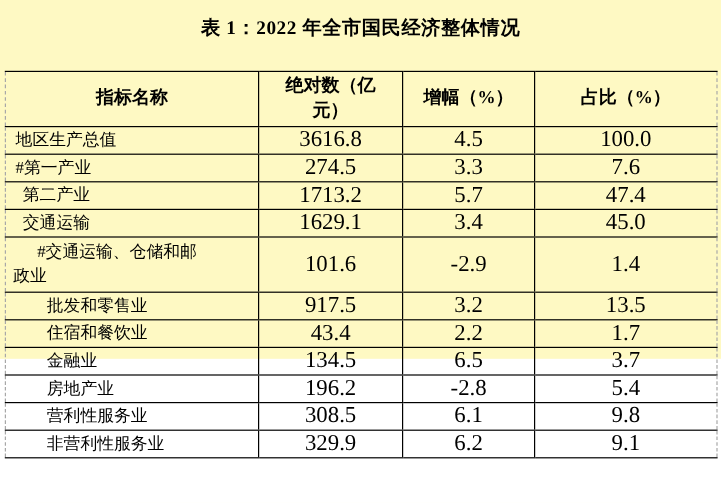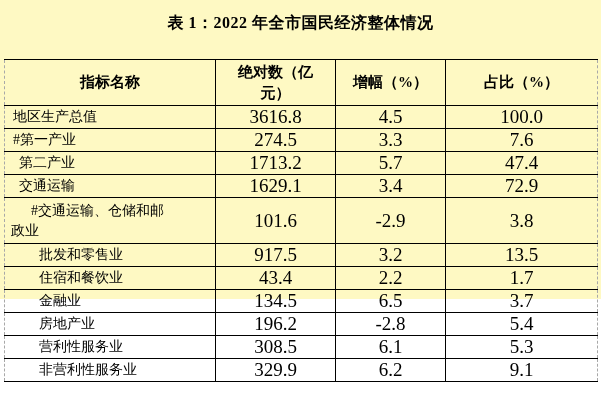--- a/index.html
+++ b/index.html
@@ -77,29 +77,29 @@
       <tr class="r">
         <td class="name ind1">第二产业</td>
         <td class="num">1713.2</td>
         <td class="num">5.7</td>
         <td class="num">47.4</td>
       </tr>
       <tr class="r">
         <td class="name ind1">交通运输</td>
         <td class="num">1629.1</td>
         <td class="num">3.4</td>
-        <td class="num">72.9</td>
+        <td class="num">45.0</td>
       </tr>
       <tr class="r-tall">
         <td class="name ind2">
             <div class="wrapbox">#交通运输、仓储和邮政业</div>
           </td>
         <td class="num">101.6</td>
         <td class="num">-2.9</td>
-        <td class="num">3.8</td>
+        <td class="num">1.4</td>
       </tr>
       <tr class="r">
         <td class="name ind3">批发和零售业</td>
         <td class="num">917.5</td>
         <td class="num">3.2</td>
         <td class="num">13.5</td>
       </tr>
       <tr class="r">
         <td class="name ind3">住宿和餐饮业</td>
         <td class="num">43.4</td>
@@ -115,21 +115,21 @@
       <tr class="r">
         <td class="name ind3">房地产业</td>
         <td class="num">196.2</td>
         <td class="num">-2.8</td>
         <td class="num">5.4</td>
       </tr>
       <tr class="r">
         <td class="name ind3">营利性服务业</td>
         <td class="num">308.5</td>
         <td class="num">6.1</td>
-        <td class="num">5.3</td>
+        <td class="num">9.8</td>
       </tr>
       <tr class="r">
         <td class="name ind3">非营利性服务业</td>
         <td class="num">329.9</td>
         <td class="num">6.2</td>
         <td class="num">9.1</td>
       </tr>
     </tbody>
   </table>
 

